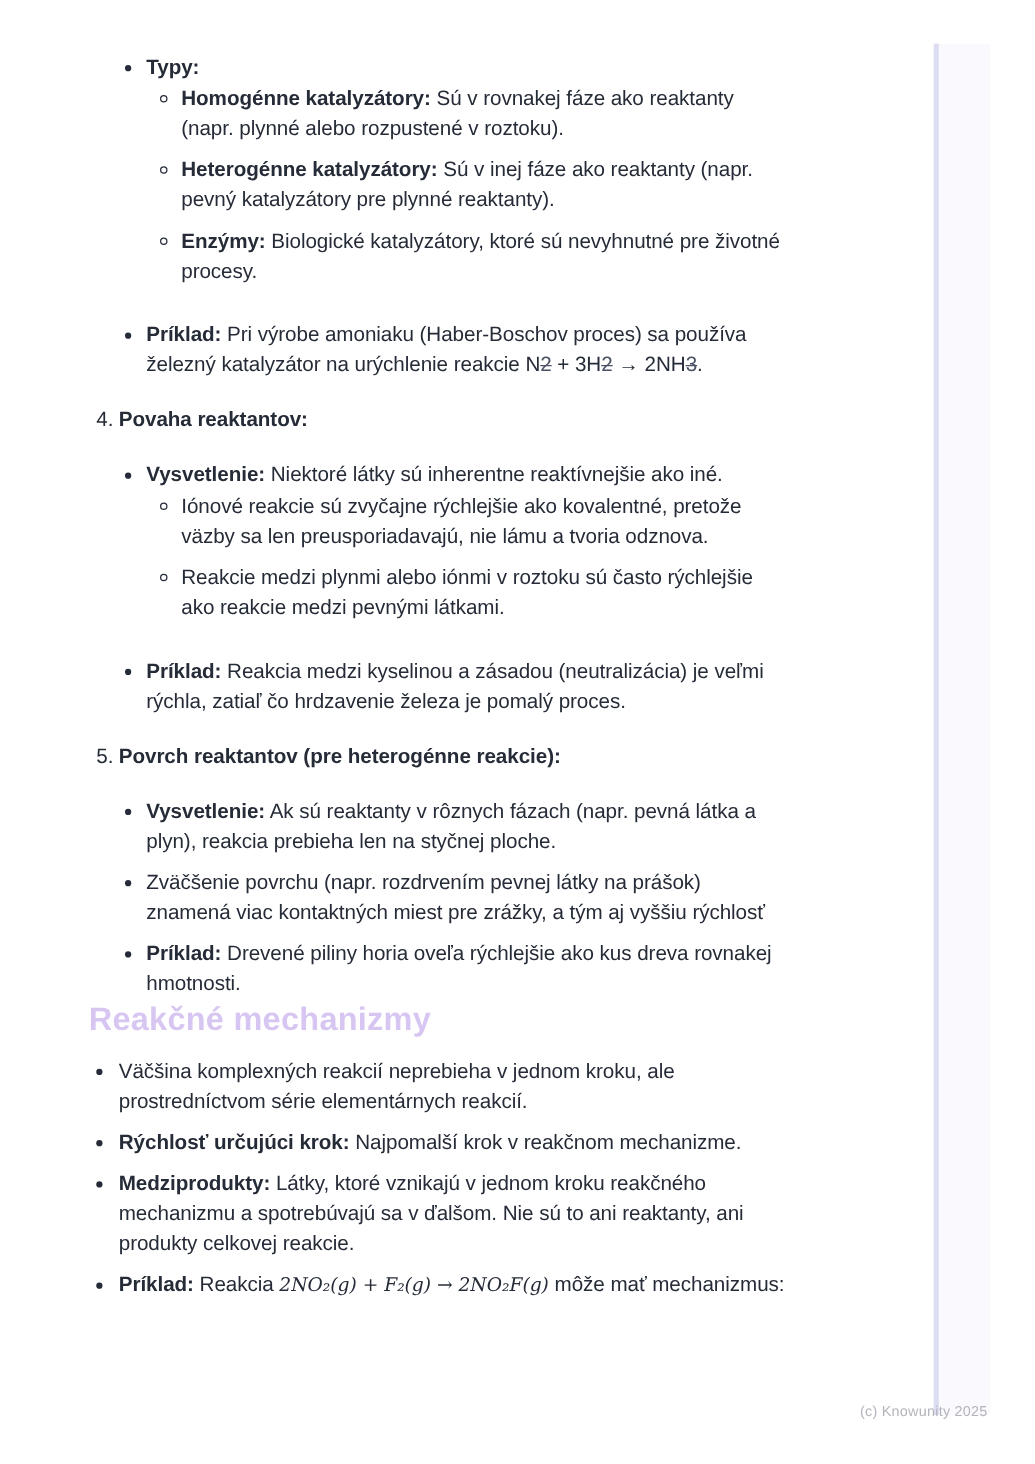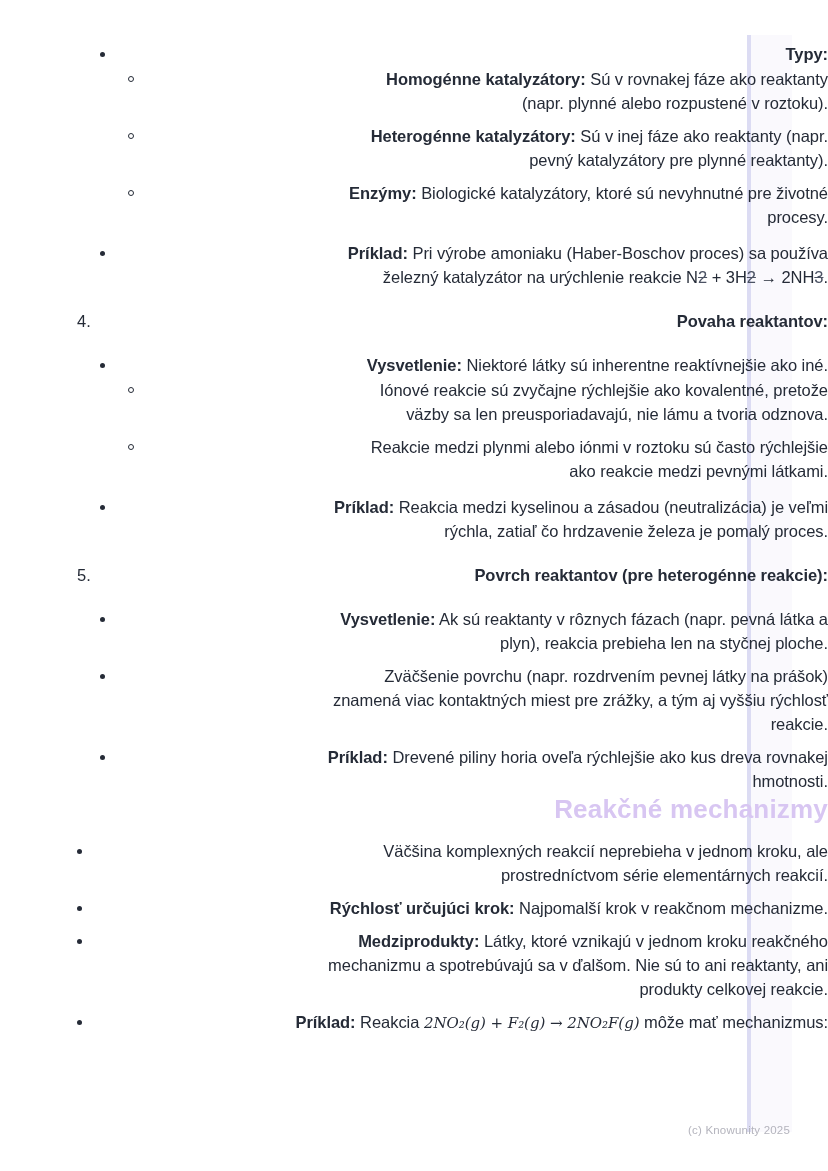--- a/index.html
+++ b/index.html
@@ -60,36 +60,36 @@
     padding-left:71px;
     font-size:26px;
     line-height:32px;
     font-weight:700;
     letter-spacing:0.2px;
   }
   
   .sp-first{margin-top:0;}
   .sp-tight{margin-top:1px;}
   .sp-para{margin-top:9px;}
-  .sp-big{margin-top:12px;}
+  .sp-big{margin-top:27px;}
   .sp-sect{margin-top:20px;}
   .sp-head{margin-bottom:14px;}
   #watermark{
     position:absolute;
     left:688px;top:1124px;
     font-size:11.5px;
     letter-spacing:0.2px;
     color:#b4b4bd;
     z-index:5;
   }
 </style>
 </head>
 <body>
 
-<div id="page" style="background: rgb(255, 255, 255); color: rgb(37, 43, 55); text-align: right;">
+<div id="page" style="background: rgb(255, 255, 255); color: rgb(37, 43, 55);">
   <div id="side-band" style="background: rgb(250, 249, 253); border-left-color: rgb(220, 220, 243);"></div>
   <div id="doc">
       <div class="blk ind1 sp-first">
         <span class="mark disc"></span>
         <div class="line"><span class="b">Typy:</span></div>
       </div>
       <div class="blk ind2 sp-tight">
         <span class="mark circle"></span>
         <div class="line"><span class="b">Homogénne katalyzátory:</span><span> Sú v rovnakej fáze ako reaktanty</span></div>
         <div class="line"><span>(napr. plynné alebo rozpustené v roztoku).</span></div>
@@ -138,21 +138,20 @@
       </div>
       <div class="blk ind1 sp-sect">
         <span class="mark disc"></span>
         <div class="line"><span class="b">Vysvetlenie:</span><span> Ak sú reaktanty v rôznych fázach (napr. pevná látka a</span></div>
         <div class="line"><span>plyn), reakcia prebieha len na styčnej ploche.</span></div>
       </div>
       <div class="blk ind1 sp-para">
         <span class="mark disc"></span>
         <div class="line"><span>Zväčšenie povrchu (napr. rozdrvením pevnej látky na prášok)</span></div>
         <div class="line"><span>znamená viac kontaktných miest pre zrážky, a tým aj vyššiu rýchlosť</span></div>
-        <div class="line"><span>reakcie.</span></div>
       </div>
       <div class="blk ind1 sp-para">
         <span class="mark disc"></span>
         <div class="line"><span class="b">Príklad:</span><span> Drevené piliny horia oveľa rýchlejšie ako kus dreva rovnakej</span></div>
         <div class="line"><span>hmotnosti.</span></div>
       </div>
       <div class="blk blk-heading sp-head" style="color: rgb(216, 198, 242);">Reakčné mechanizmy</div>
       <div class="blk ind0 sp-tight">
         <span class="mark disc"></span>
         <div class="line"><span>Väčšina komplexných reakcií neprebieha v jednom kroku, ale</span></div>

